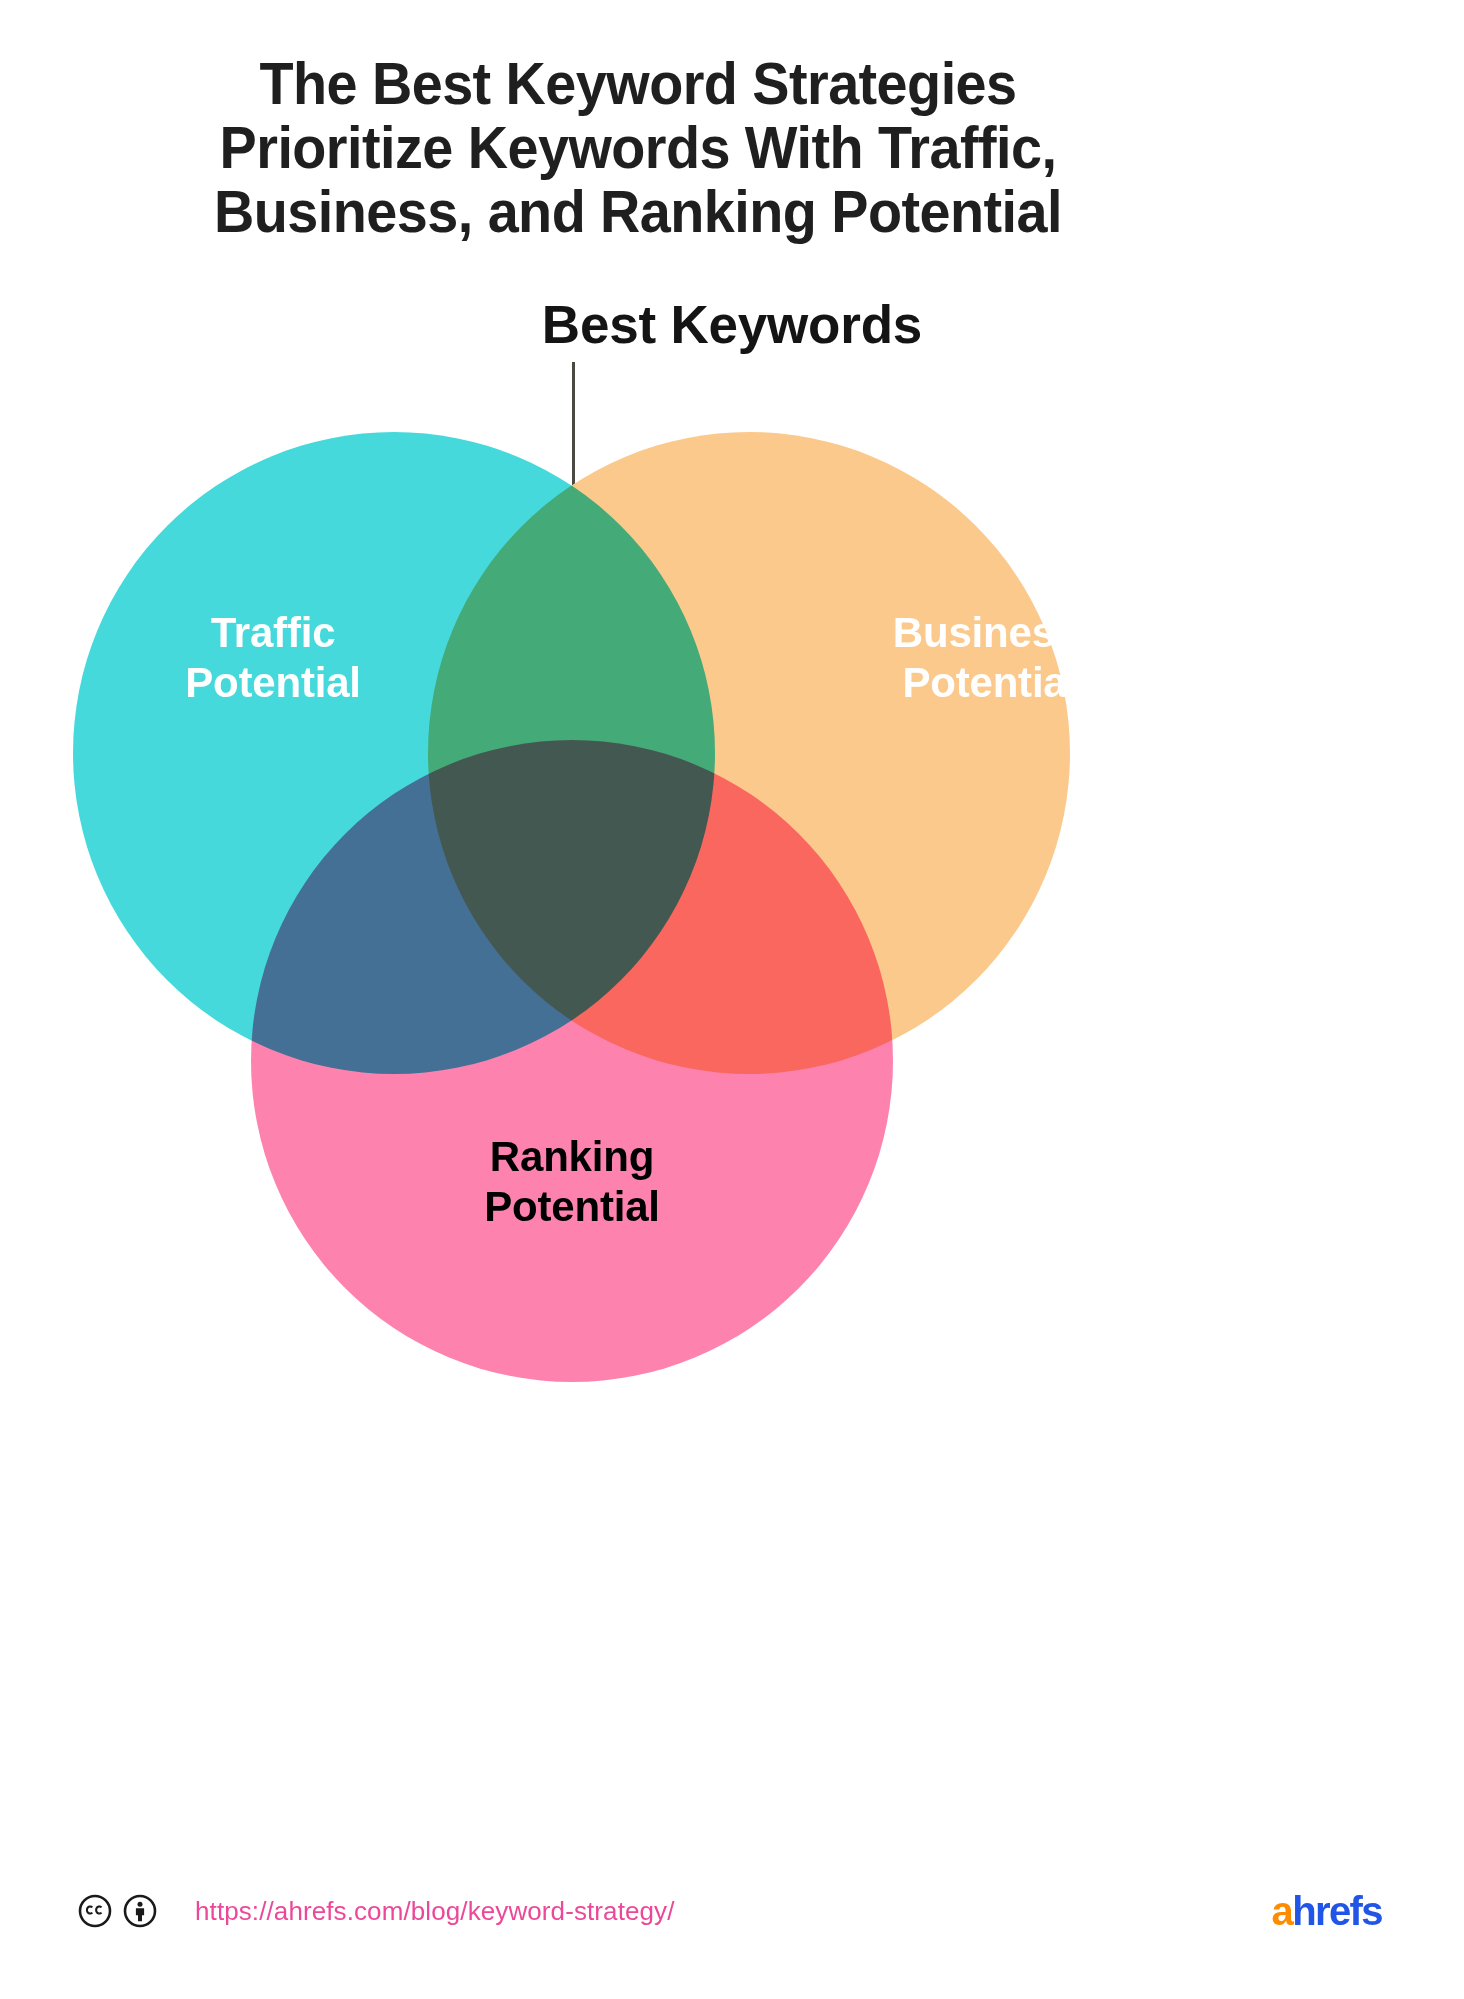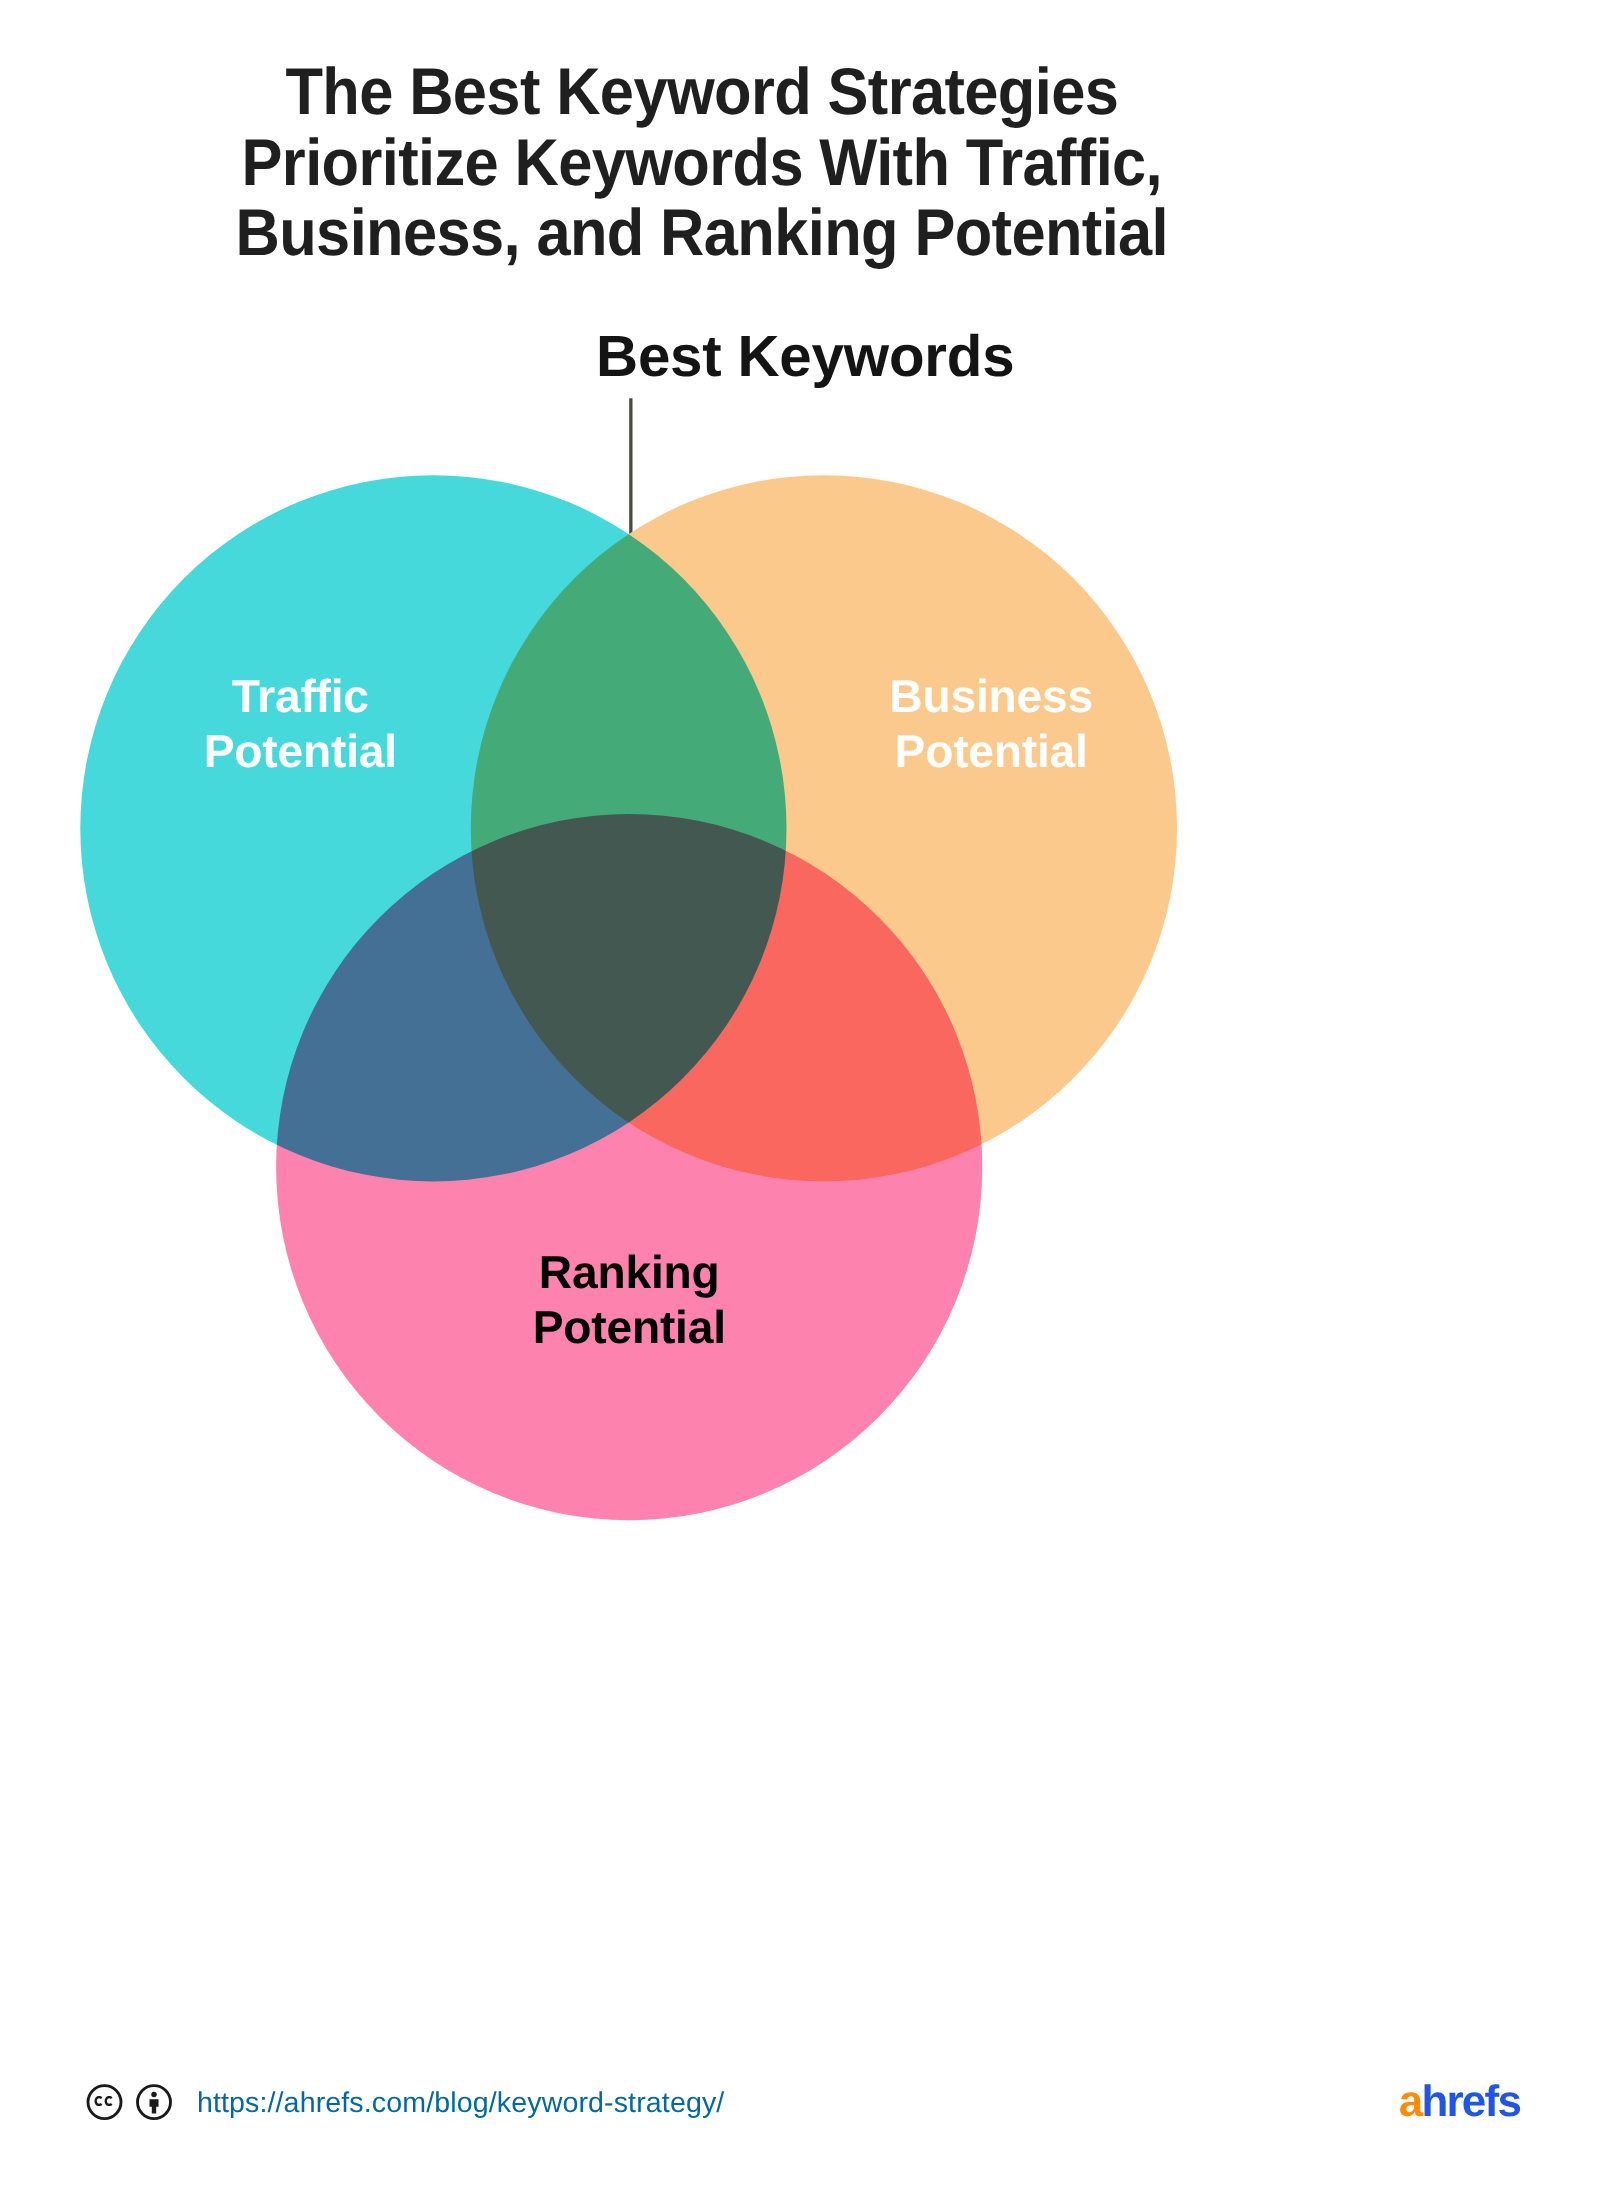--- a/index.html
+++ b/index.html
@@ -106,23 +106,24 @@
     line-height: 50px;
     letter-spacing: -0.2px;
     white-space: pre-line;
   }
   .lbl-traffic {
     left: 128px;
     top: 228px;
     width: 290px;
   }
   .lbl-business {
-    left: 756px;
+    left: 788px;
     top: 228px;
     width: 290px;
+    text-align: right;
   }
   .lbl-ranking {
     left: 427px;
     top: 752px;
     width: 290px;
   }
 
   
   .footer {
     position: absolute;
@@ -135,23 +136,23 @@
     position: absolute;
     left: 78px;
     top: 0;
     height: 60px;
     display: flex;
     align-items: center;
     gap: 11px;
   }
   .cc-icon { display: block; }
   .footer-url {
-    margin-left: 11px;
+    margin-left: 27px;
     font-size: 26px;
-    color: #0369a1;
+    color: #ec4899;
     letter-spacing: 0.1px;
     white-space: nowrap;
   }
   .footer-logo {
     position: absolute;
     right: 82px;
     top: 0;
     height: 60px;
     display: flex;
     align-items: center;

